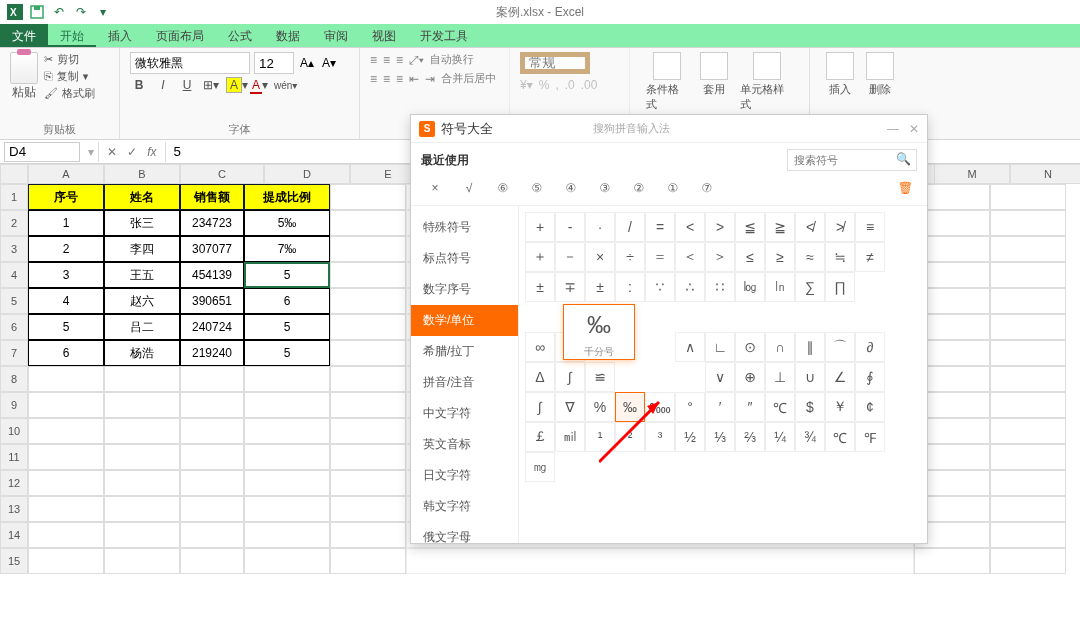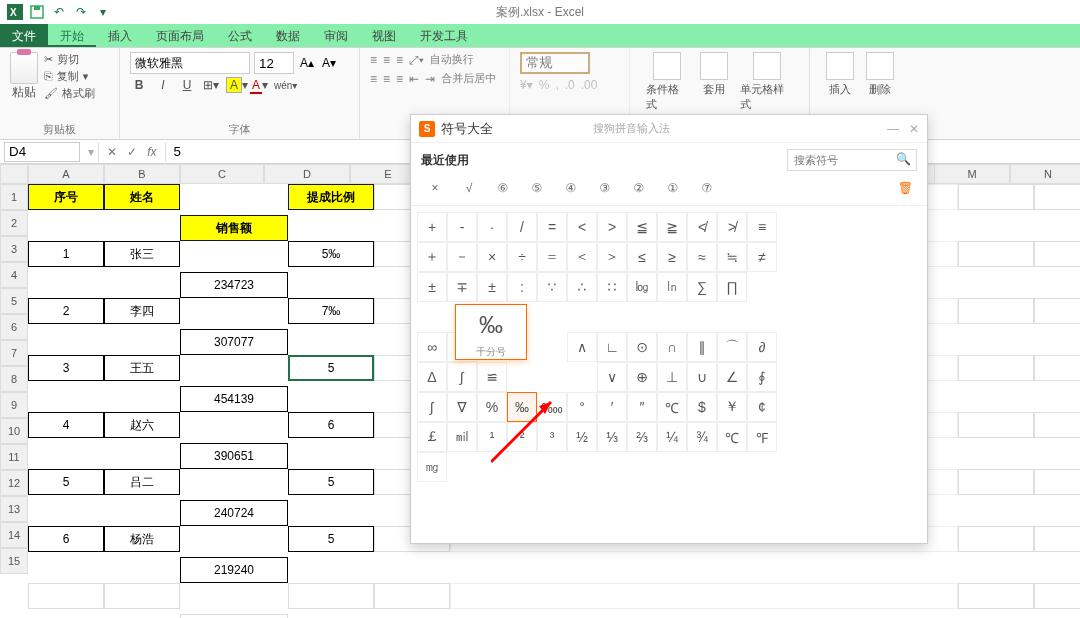--- a/index.html
+++ b/index.html
@@ -26,42 +26,42 @@
 .paste-icon::before { content: ""; position: absolute; top: -4px; left: 6px; width: 14px; height: 6px; background: #d7a; border-radius: 2px; }
 .clip-btns { display: flex; flex-direction: column; gap: 2px; font-size: 11px; color: #555; margin-left: 6px; }
 .clip-row { display: flex; align-items: center; gap: 4px; }
 
 .font-top { display: flex; align-items: center; gap: 4px; }
 .font-select { border: 1px solid #ccc; height: 22px; background: #fff; padding: 0 4px; font-size: 12px; width: 120px; }
 .size-select { border: 1px solid #ccc; height: 22px; background: #fff; width: 40px; padding: 0 4px; }
 .font-bot { display: flex; align-items: center; gap: 6px; margin-top: 4px; color: #555; }
 .fbtn { width: 18px; text-align: center; cursor: pointer; }
 .underline-a { border-bottom: 2px solid #c00; color: #c00; padding: 0 2px; }
-.num-select { border: 2px solid #a16207; height: 22px; background: #fff; width: 70px; padding: 0 4px; }
+.num-select { border: 5px solid #a16207; height: 22px; background: #fff; width: 70px; padding: 0 4px; }
 
 .big-btn { display: flex; flex-direction: column; align-items: center; color: #555; font-size: 11px; padding: 0 6px; cursor: pointer; }
 .big-icon { width: 28px; height: 28px; border: 1px solid #ccc; margin-bottom: 2px; background: #fff; }
 
 
 .fbar { height: 24px; border-bottom: 1px solid #d4d4d4; display: flex; align-items: center; background: #fff; }
 .namebox { width: 76px; border: 1px solid #ccc; height: 20px; margin: 0 4px; padding: 0 4px; background: #fff; }
 .fbar-btns { display: flex; gap: 10px; padding: 0 8px; color: #777; border-left: 1px solid #ddd; border-right: 1px solid #ddd; height: 20px; align-items: center; }
 .fx { font-style: italic; }
 .finput { flex: 1; border: none; padding: 0 8px; height: 20px; }
 
 
 .sheet { position: relative; display: flex; }
 .colhdrs { display: flex; }
 .hdr { background: #f0f0f0; border: 1px solid #ddd; text-align: center; color: #555; font-size: 11px; height: 20px; line-height: 18px; }
 .rowhdr { width: 28px; height: 26px; line-height: 24px; }
 .corner { width: 28px; height: 20px; background: #f0f0f0; border: 1px solid #ddd; }
 .grid { position: relative; }
 .gridrow { display: flex; }
 .cell { border: 1px solid #ddd; height: 26px; line-height: 24px; text-align: center; background: #fff; }
-.colA { width: 76px; } .colB { width: 76px; } .colC { width: 108px; margin-top: 31px; } .colD { width: 86px; }
+.colA { width: 76px; } .colB { width: 76px; } .colC { width: 64px; } .colD { width: 86px; }
 .colE { width: 76px; }
 .thcell { background: #ffff00; font-weight: bold; border: 1px solid #0f172a; }
 .datacell { border: 1px solid #000; }
 .sel { outline: 2px solid #217346; outline-offset: -2px; }
 
 
 .popup { position: absolute; left: 410px; top: 114px; width: 518px; height: 430px; background: #fff; border: 1px solid #ccc; box-shadow: 0 4px 12px rgba(0,0,0,0.2); display: flex; flex-direction: column; z-index: 10; }
 .popup-titlebar { height: 28px; display: flex; align-items: center; border-bottom: 1px solid #eee; padding: 0 8px; }
 .popup-logo { width: 16px; height: 16px; background: #ff6a00; border-radius: 2px; margin-right: 6px; display: flex; align-items: center; justify-content: center; color: #fff; font-size: 10px; font-weight: bold; }
 .popup-title { font-size: 13px; color: #333; }
@@ -462,20 +462,33 @@
       <span class="recent-sym">⑥</span>
       <span class="recent-sym">⑤</span>
       <span class="recent-sym">④</span>
       <span class="recent-sym">③</span>
       <span class="recent-sym">②</span>
       <span class="recent-sym">①</span>
       <span class="recent-sym">⑦</span>
       <span class="trash">🗑</span>
     </div>
   <div class="popup-body">
+    <div class="cat-list" id="cat-list">
+        <div class="cat">特殊符号</div>
+        <div class="cat">标点符号</div>
+        <div class="cat">数字序号</div>
+        <div class="cat active">数学/单位</div>
+        <div class="cat">希腊/拉丁</div>
+        <div class="cat">拼音/注音</div>
+        <div class="cat">中文字符</div>
+        <div class="cat">英文音标</div>
+        <div class="cat">日文字符</div>
+        <div class="cat">韩文字符</div>
+        <div class="cat">俄文字母</div>
+      </div>
     <div class="sym-area">
       <div class="sym-grid" id="sym-grid">
           <div class="sym">+</div>
           <div class="sym">-</div>
           <div class="sym">·</div>
           <div class="sym">/</div>
           <div class="sym">=</div>
           <div class="sym">&lt;</div>
           <div class="sym">&gt;</div>
           <div class="sym">≦</div>

